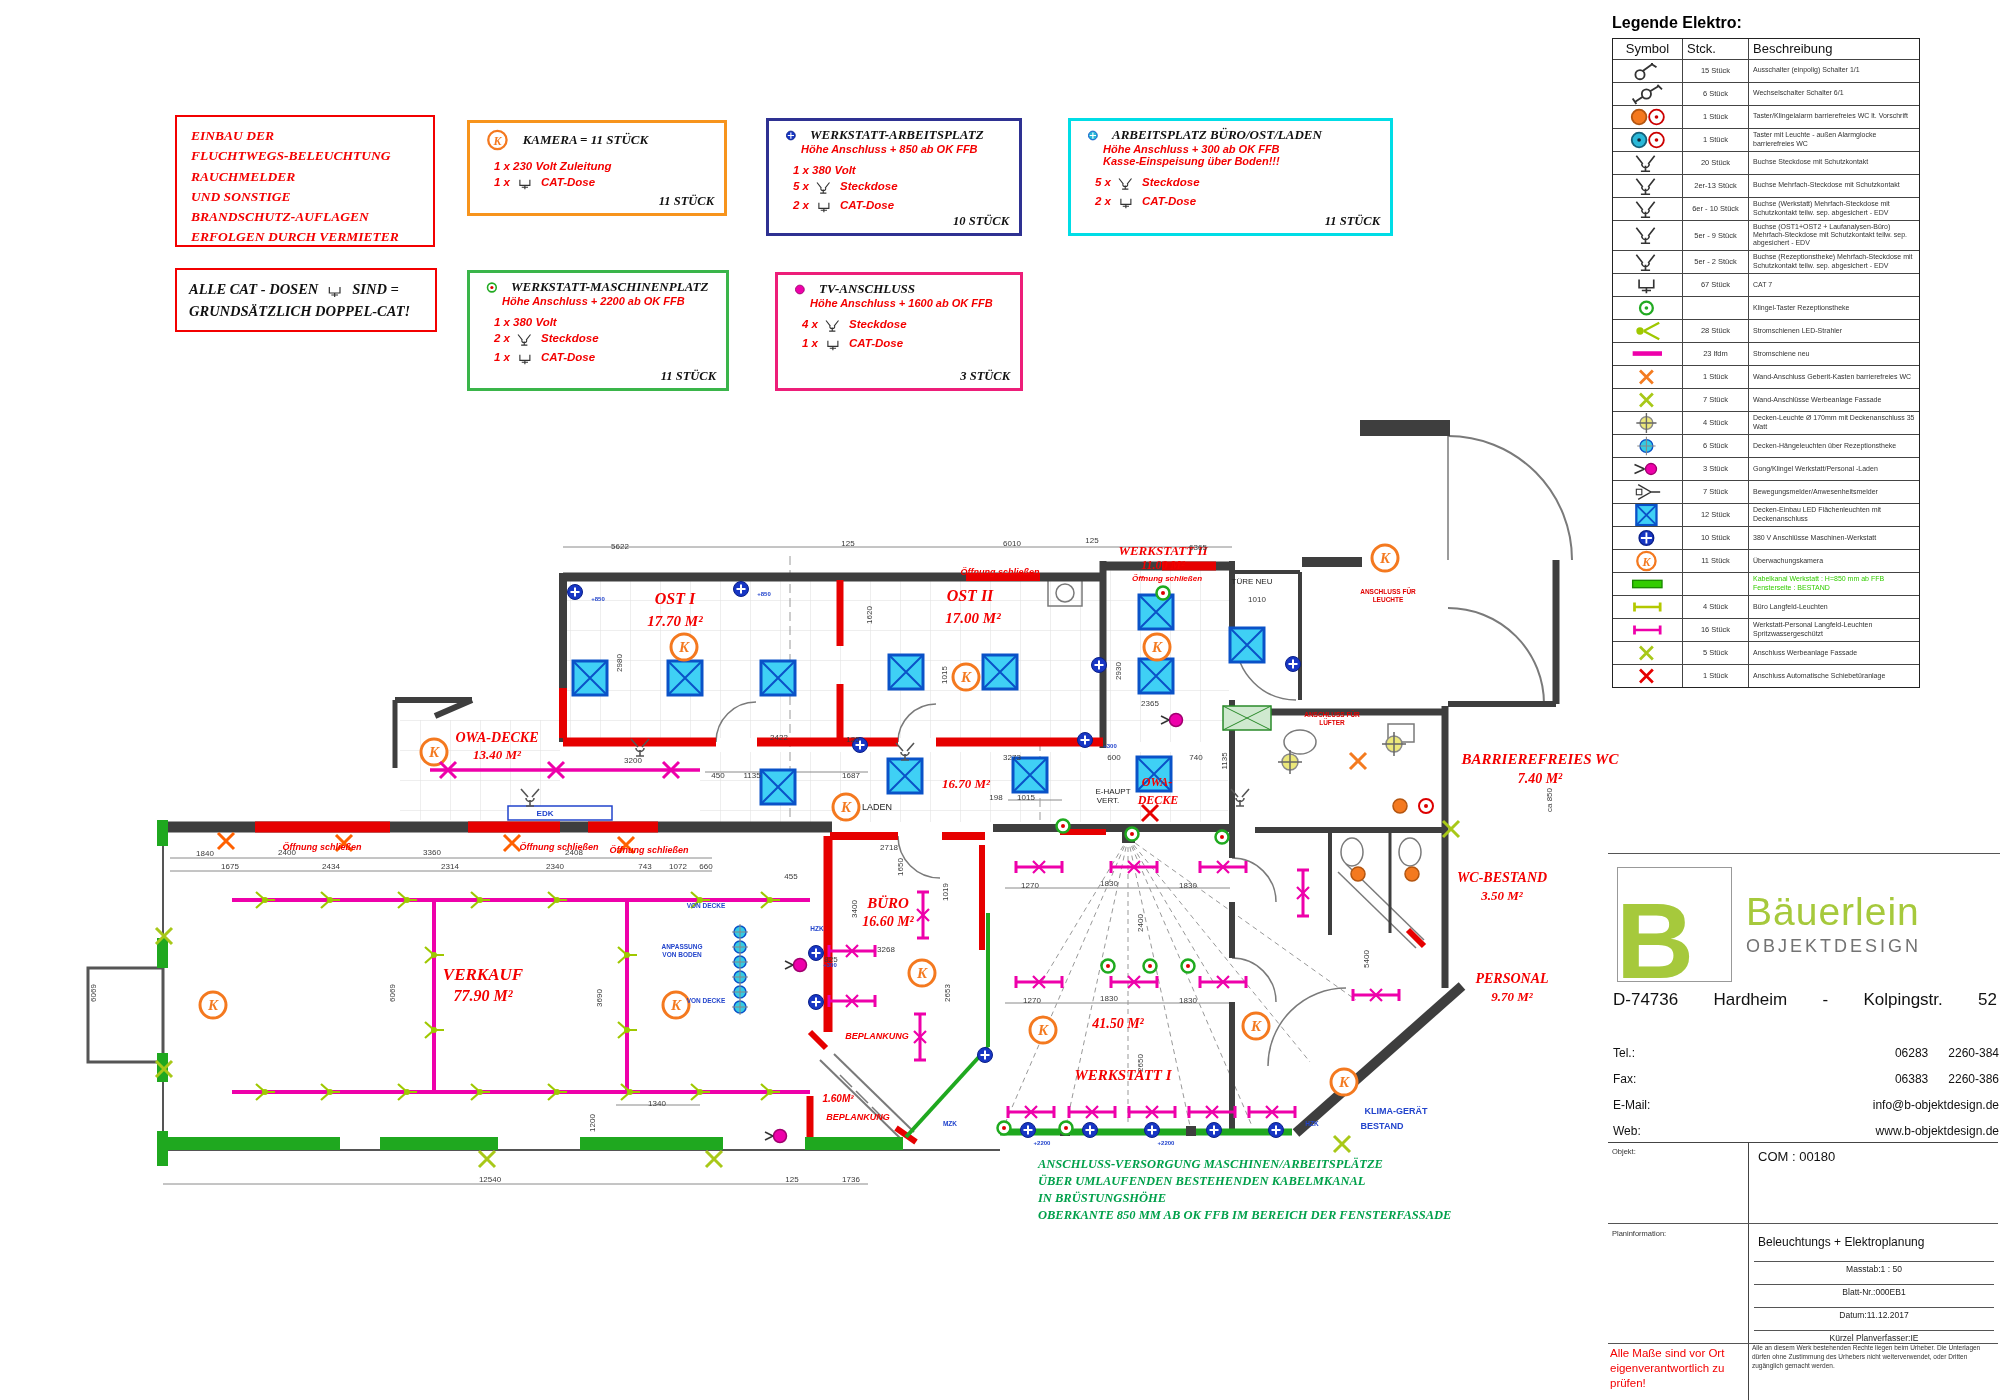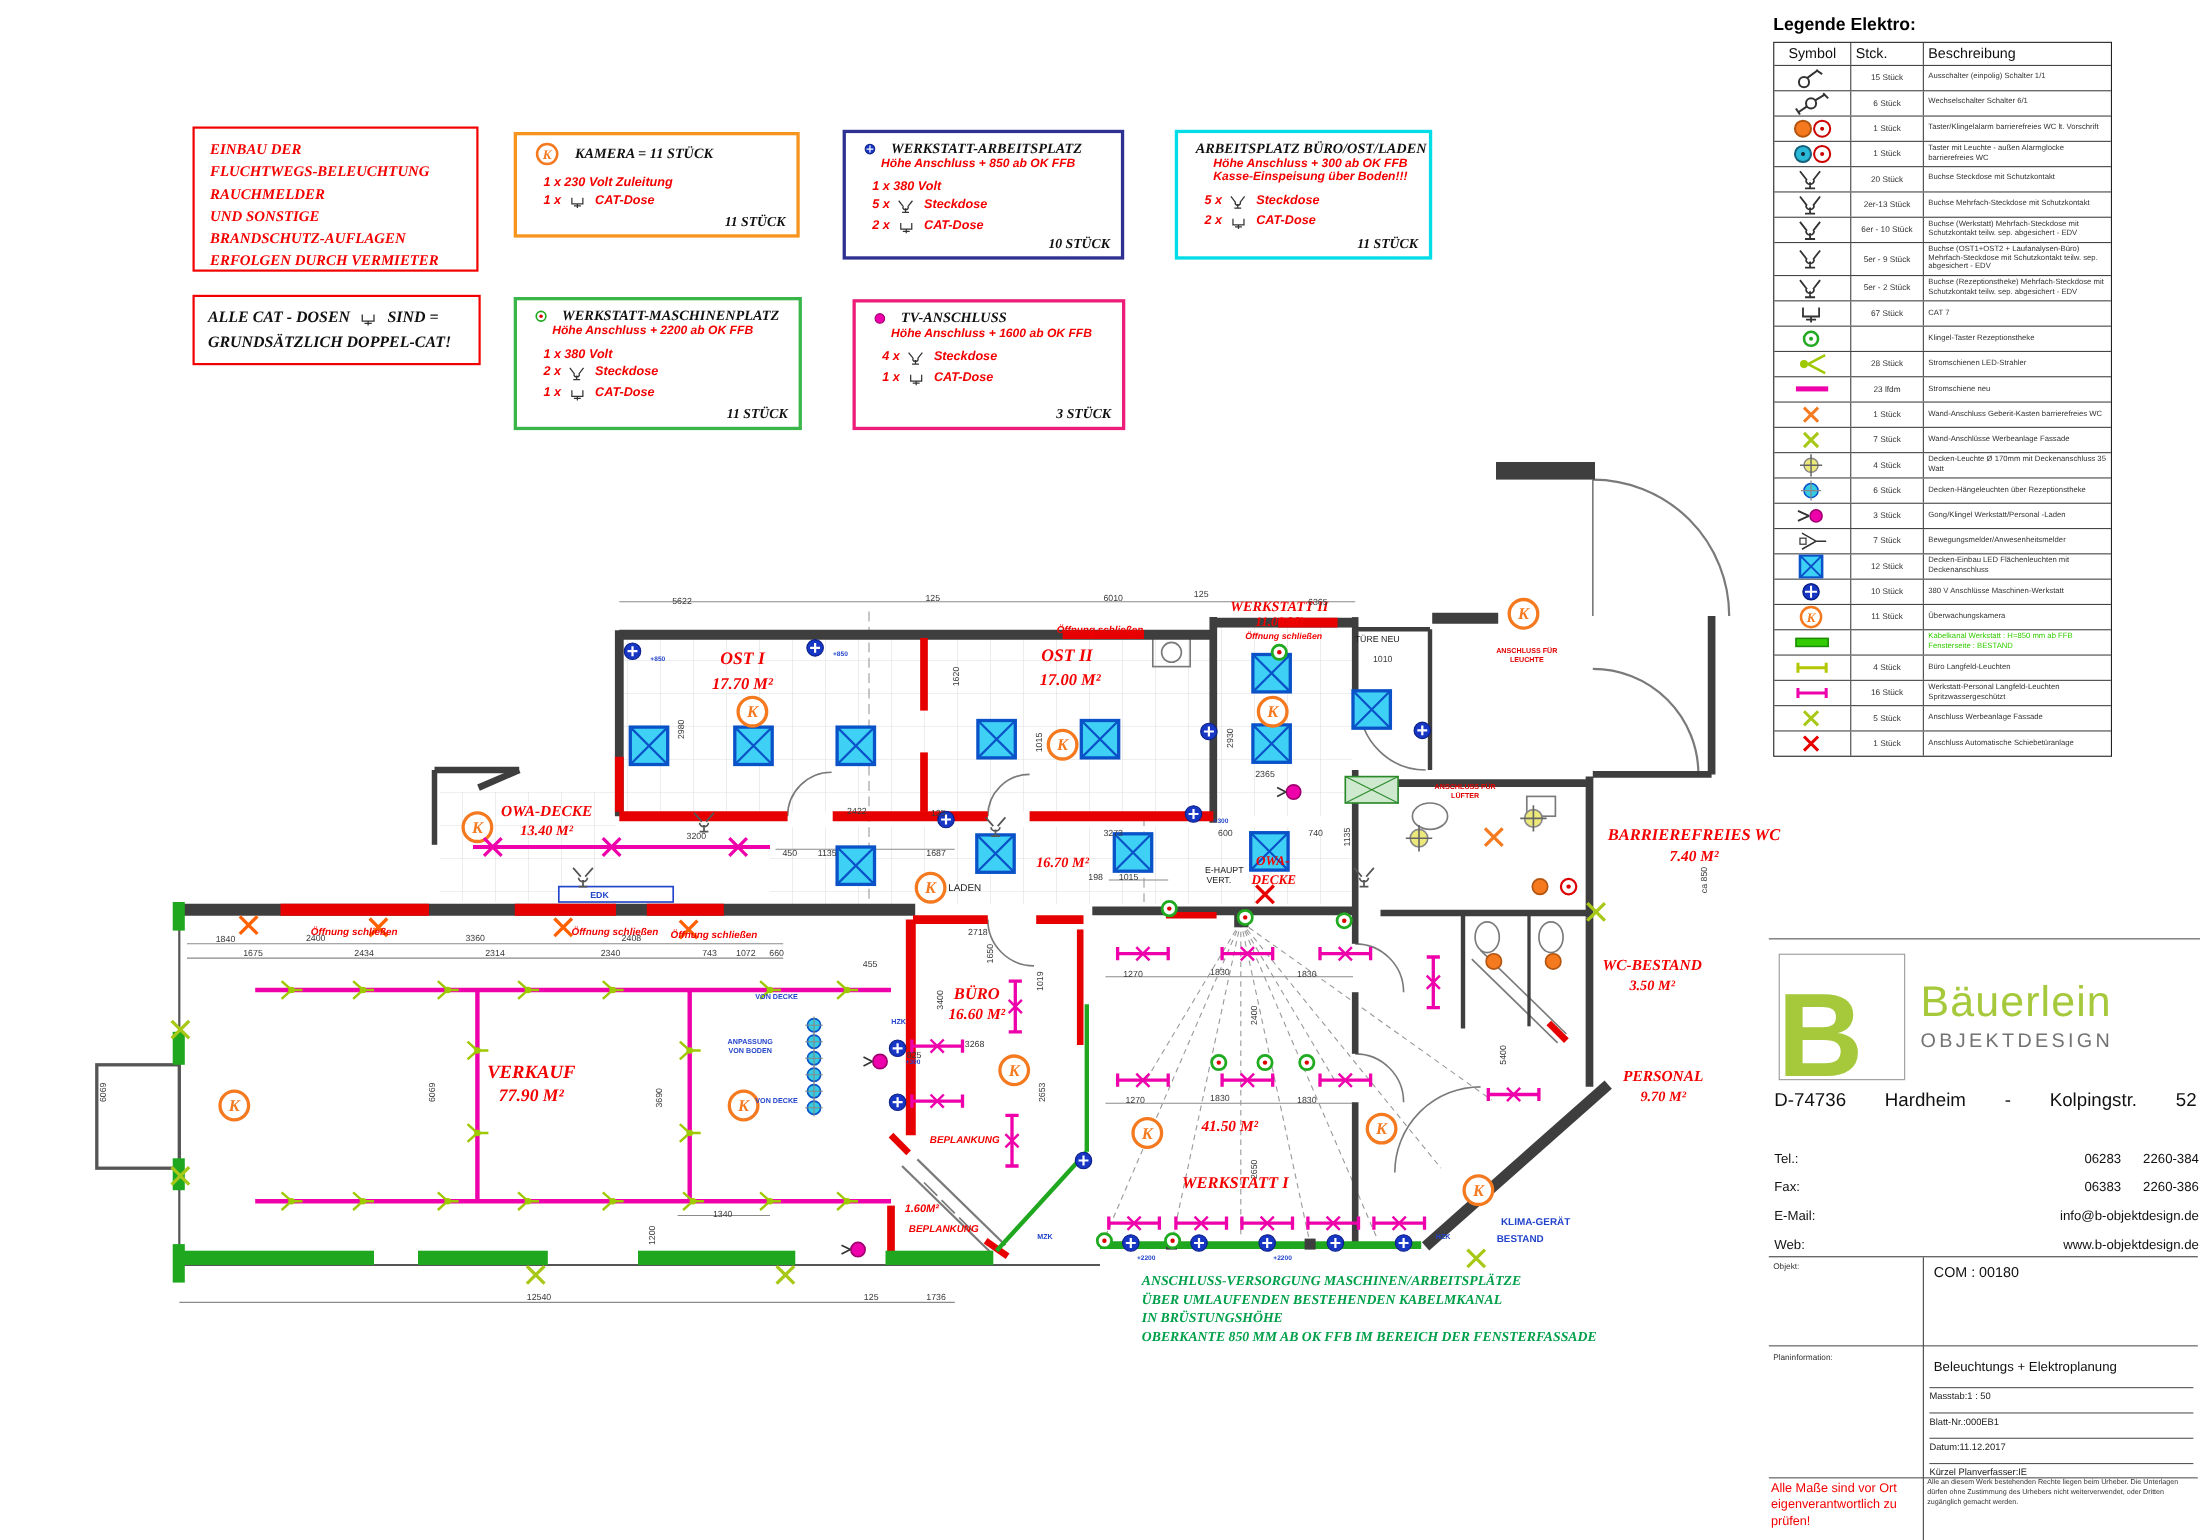--- a/index.html
+++ b/index.html
@@ -58,21 +58,21 @@
   #brand .b1{font-size:39px;color:#a6c93c;letter-spacing:1px;}
   #brand .b2{font-size:18px;color:#737373;letter-spacing:3px;margin-top:2px;}
   #addr{position:absolute;left:7px;top:160px;width:384px;font-size:17px;color:#111;
         display:flex;justify-content:space-between;white-space:pre;}
   #contact{position:absolute;left:7px;top:210px;width:386px;font-size:12px;color:#111;}
   #contact .cr{display:flex;justify-content:space-between;line-height:26px;white-space:pre;}
   #tb-table{position:absolute;left:2px;top:312px;width:390px;height:258px;border-top:1.5px solid #444;}
   #tb-vline{position:absolute;left:140px;top:0;bottom:-2px;border-left:1.5px solid #444;}
   .tb-lab{position:absolute;font-size:7.5px;color:#333;}
   .tb-val{position:absolute;font-size:13px;color:#111;}
-  .tb-row{position:absolute;left:146px;right:4px;display:flex;justify-content:flex-start;
+  .tb-row{position:absolute;left:146px;right:4px;display:flex;justify-content:center;
           font-size:8.5px;color:#222;border-top:1px solid #555;padding-top:2px;}
   #tb-note{position:absolute;left:4px;top:516px;width:134px;font-size:11.5px;color:#f30000;line-height:1.3;}
   #tb-copy{position:absolute;left:146px;top:514px;width:240px;font-size:6.5px;color:#333;line-height:1.35;}
 </style>
 </head>
 <body>
 
 <div id="page">
 
   <svg class="plan" width="2000" height="1400" viewBox="0 0 2000 1400">
@@ -867,21 +867,21 @@
         </div>
         <div class="ln">
           <span>2 x </span>
           <svg class="ic" width="25" height="15" viewBox="0 0 40 24">
             <path d="M11,6 V15 H27 V6 M19,15 V21 M14,18 H24" stroke="#333" stroke-width="1.8" fill="none"></path>
           </svg>
           <span>CAT-Dose</span>
         </div>
         <div class="cnt">10 STÜCK</div>
       </div>
-      <div class="co" style="left: 1068px; top: 118px; width: 234px; height: 118px; border: 3.5px solid rgb(0, 221, 230);">
+      <div class="co" style="left: 1068px; top: 118px; width: 325px; height: 118px; border: 3.5px solid rgb(0, 221, 230);">
         <div class="ttl">
           <svg class="ic" width="25" height="15" viewBox="0 0 40 24">
             <circle cx="19" cy="12" r="7" fill="#2ab8d8" stroke="#0a52c8" stroke-width="1.5"></circle>
             <path d="M14,12 H24 M19,7 V17" stroke="#fff" stroke-width="1.8"></path>
           </svg>
           <span>ARBEITSPLATZ BÜRO/OST/LADEN</span>
         </div>
         <div class="sub">Höhe Anschluss + 300 ab OK FFB</div>
         <div class="sub">Kasse-Einspeisung über Boden!!!</div>
         <div style="height: 5px;"></div>

